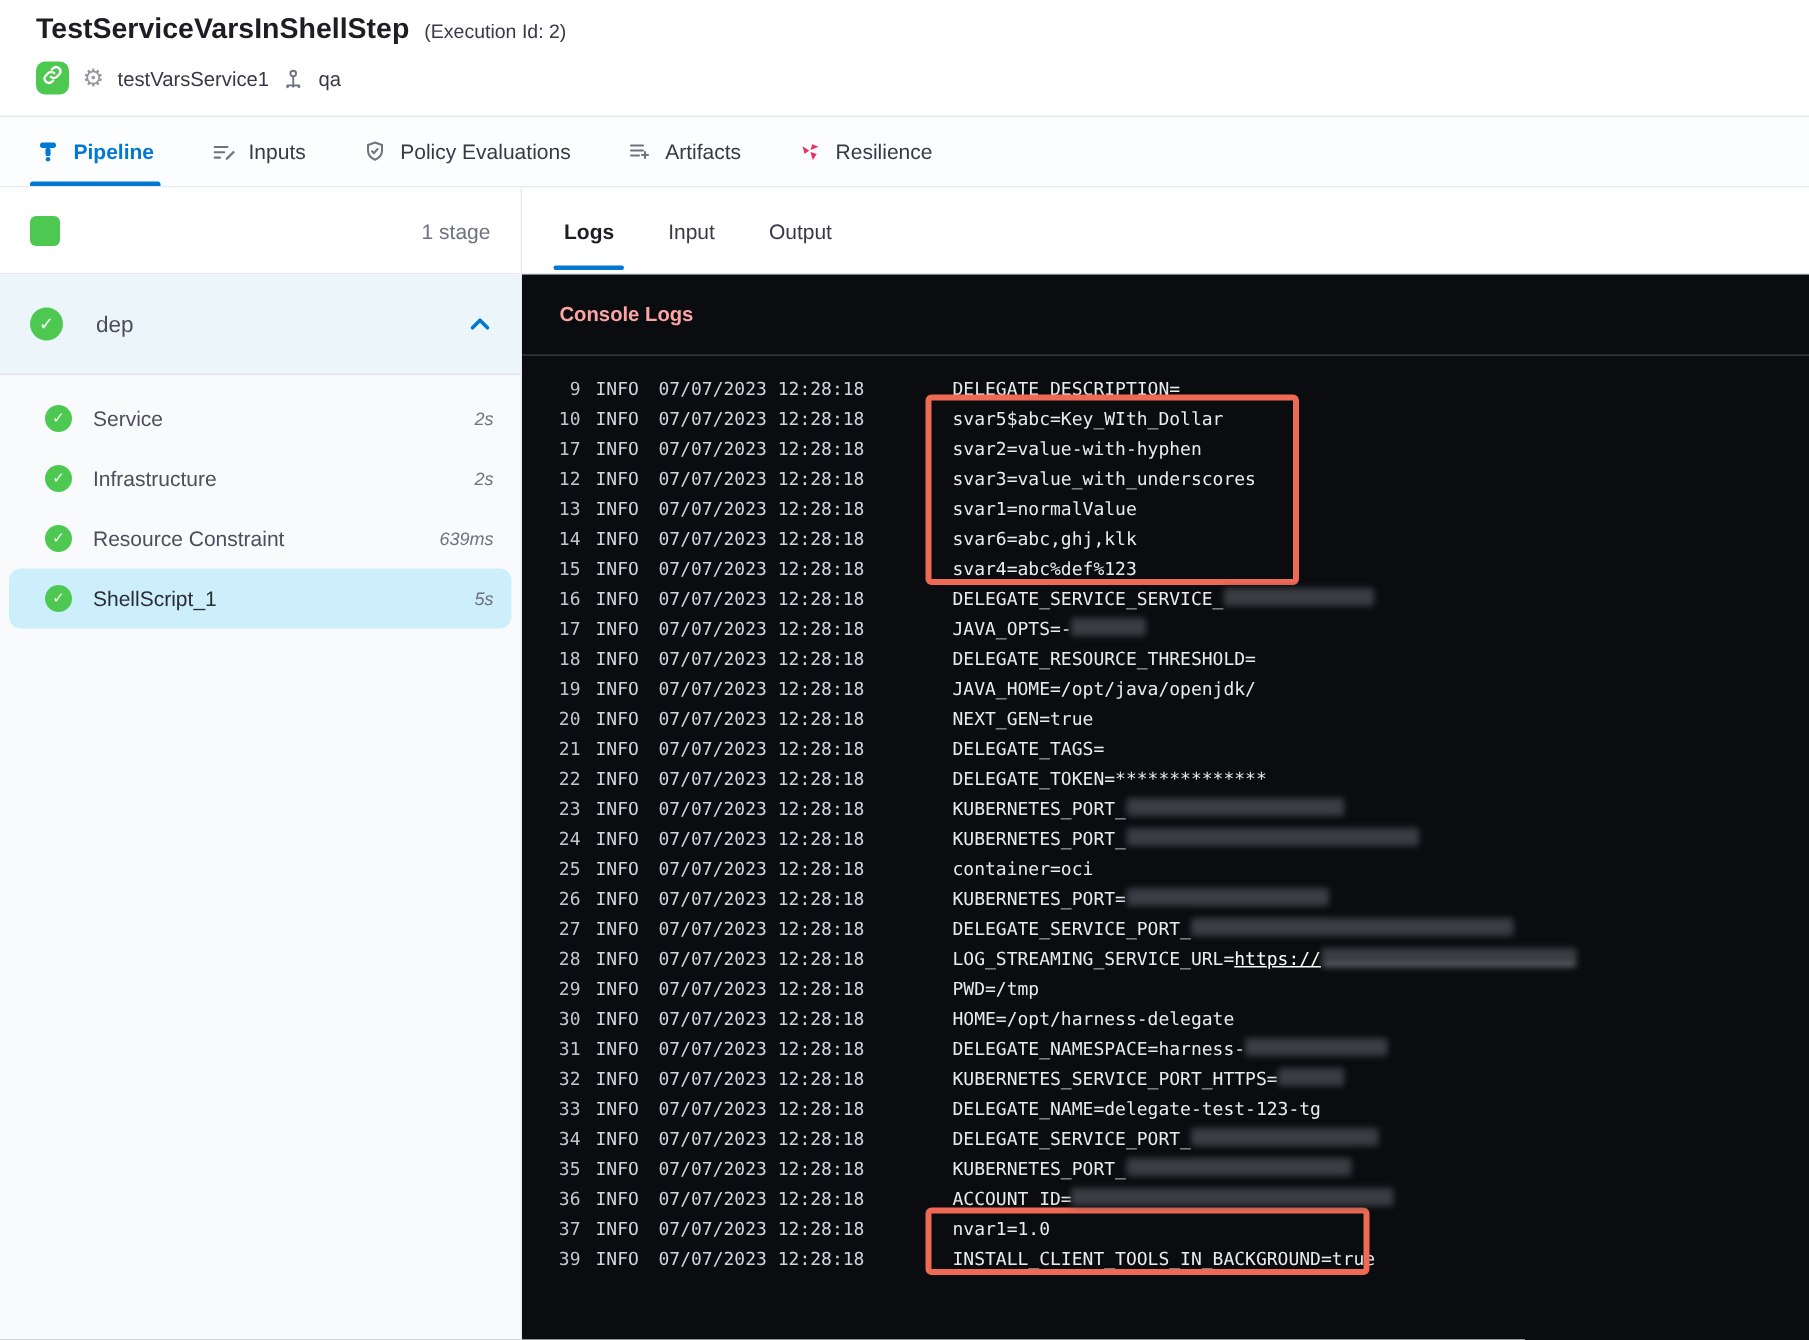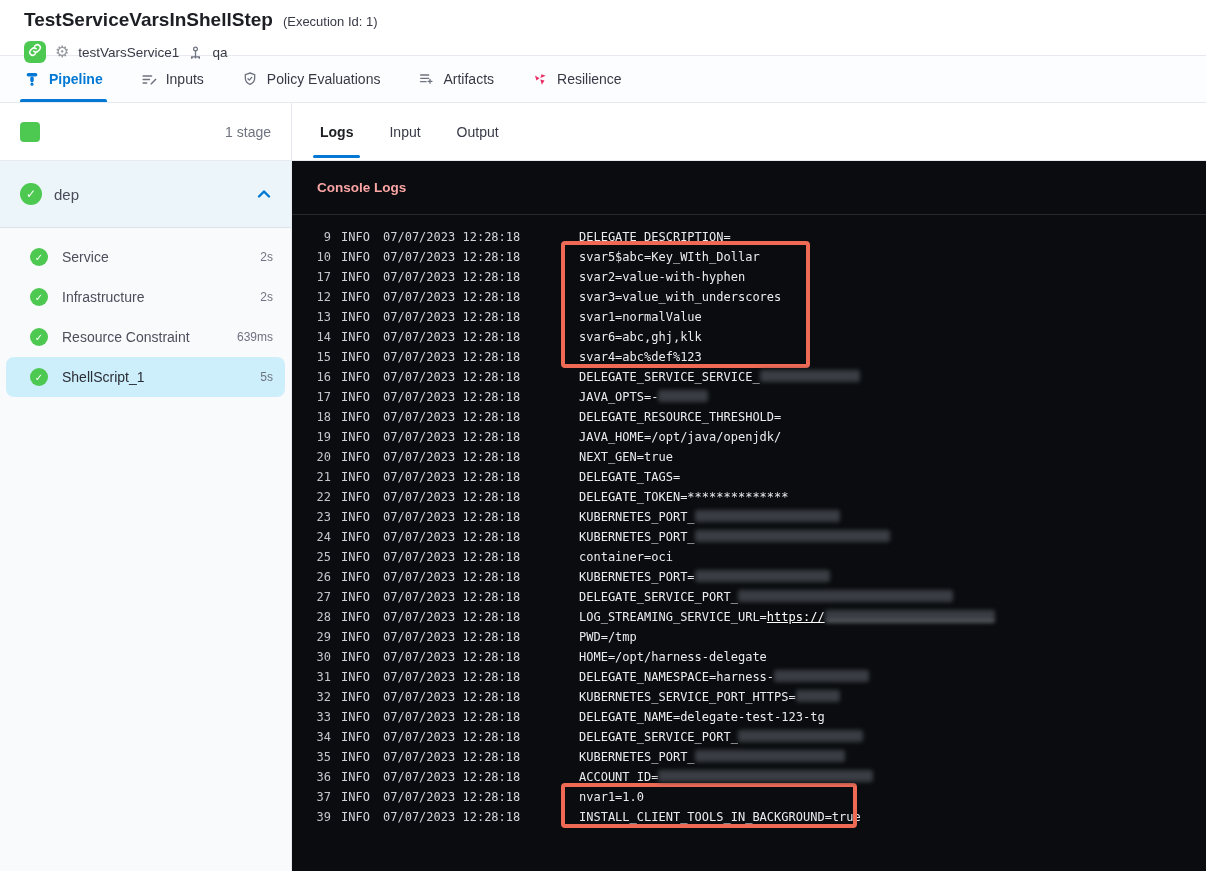--- a/index.html
+++ b/index.html
@@ -9,58 +9,58 @@
     --ink:#1c1e24;
     --ink-soft:#383946;
     --gray:#6f7280;
     --border:#e6e9ef;
     --console-bg:#0a0c0f;
   }
   *{box-sizing:border-box;margin:0;padding:0;}
   html,body{width:1206px;height:893px;overflow:hidden;background:#fff;
     font-family:"Liberation Sans",sans-serif;}
   
-  .exec-header{height:56px;border-bottom:1px solid var(--border);padding:9px 24px 0 24px;background:#fff;text-align:right;}
+  .exec-header{height:78px;border-bottom:1px solid var(--border);padding:9px 24px 0 24px;background:#fff;text-align:right;}
   .title-row{display:flex;align-items:baseline;gap:10px;}
   .page-title{font-size:19px;font-weight:700;color:var(--ink);}
   .exec-id{font-size:13px;color:var(--ink-soft);}
   .meta-row{display:flex;align-items:center;gap:9px;margin-top:10px;}
   .svc-badge{width:22px;height:22px;border-radius:6px;background:var(--green);
     display:flex;align-items:center;justify-content:center;}
   .gear{font-family:"DejaVu Sans",sans-serif;font-size:16px;color:#94979e;line-height:1;}
   .meta-text{font-size:13.5px;color:var(--ink-soft);}
   
   .tabbar{height:47px;border-bottom:1px solid var(--border);background:#fcfdfe;
     display:flex;align-items:stretch;padding-left:22px;gap:34px;}
   .tab{display:flex;align-items:center;gap:8px;font-size:14px;color:var(--ink-soft);
     position:relative;cursor:pointer;padding:0 2px;}
   .tab .ticon{width:17px;height:17px;display:flex;align-items:center;}
   .tab.active{color:var(--accent);font-weight:600;text-align:right;}
   .tab.active::after{content:"";position:absolute;left:-2px;right:-2px;bottom:0;height:3px;
     background:var(--accent);border-radius:2px 2px 0 0;}
   
   .content{display:flex;height:768px;}
-  .sidebar{width:292px;border-right:1px solid var(--border);background:#f9fafc;display:flex;flex-direction:column;}
+  .sidebar{width:348px;border-right:1px solid var(--border);background:#f9fafc;display:flex;flex-direction:column;}
   .stage-summary{height:58px;background:#fff;border-bottom:1px solid var(--border);
     display:flex;align-items:center;padding:0 20px;}
   .stage-square{width:20px;height:20px;border-radius:4px;background:var(--green);}
   .stage-count{margin-left:auto;font-size:14px;color:var(--gray);}
   .stage-row{height:67px;background:#ecf6fa;border-bottom:1px solid #dde3e8;
     display:flex;align-items:center;padding:0 20px;cursor:pointer;}
   .check{border-radius:50%;background:var(--green);color:#fff;display:flex;align-items:center;
     justify-content:center;font-family:"DejaVu Sans",sans-serif;font-weight:700;flex:none;}
   .check.lg{width:22px;height:22px;font-size:12px;}
   .check.sm{width:18px;height:18px;font-size:10px;}
-  .stage-name{font-size:15px;color:#4a4d59;margin-left:12px;}
+  .stage-name{font-size:15px;color:#4a4d59;margin-left:22px;}
   .chev{margin-left:auto;display:flex;}
   .steps{padding-top:9px;}
   .step{height:40px;margin:0 6px;padding:0 12px 0 24px;border-radius:8px;
     display:flex;align-items:center;cursor:pointer;}
   .step-name{font-size:14px;color:#4c4f5b;margin-left:14px;text-align:center;}
-  .step-dur{margin-left:auto;font-size:12px;color:var(--gray);}
+  .step-dur{margin-left:auto;font-size:12px;color:var(--gray);font-style:italic;}
   .step.selected{background:#cdeefb;}
   .step.selected .step-name{color:#2a2d35;}
   
   .logs-panel{flex:1;display:flex;flex-direction:column;min-width:0;}
   .log-tabs{height:58px;background:#fff;border-bottom:1px solid var(--border);
     display:flex;align-items:stretch;padding-left:25px;gap:30px;}
   .ltab{display:flex;align-items:center;font-size:14px;color:var(--ink-soft);
     position:relative;cursor:pointer;padding:0 3px;}
   .ltab.active{font-weight:700;color:var(--ink);}
   .ltab.active::after{content:"";position:absolute;left:-4px;right:-4px;bottom:2px;height:3px;
@@ -82,21 +82,21 @@
   .hl-box{position:absolute;border:4px solid var(--hl);border-radius:4px;pointer-events:none;}
   .hl-a{left:269px;top:26px;width:249px;height:127px;}
   .hl-b{left:269px;top:568px;width:296px;height:45px;}
 </style>
 </head>
 <body>
 
 <div class="exec-header">
   <div class="title-row">
     <span class="page-title">TestServiceVarsInShellStep</span>
-    <span class="exec-id">(Execution Id: 1)</span>
+    <span class="exec-id">(Execution Id: 2)</span>
   </div>
   <div class="meta-row">
     <span class="svc-badge">
       <span>
         <svg width="14" height="14" viewBox="0 0 24 24">
             <path d="M10 14a5 5 0 0 0 7 0l3-3a5 5 0 0 0-7-7l-1.7 1.7M14 10a5 5 0 0 0-7 0l-3 3a5 5 0 0 0 7 7l1.7-1.7" stroke="#fff" stroke-width="2.6" fill="none" stroke-linecap="round"></path>
           </svg>
       </span>
     </span>
     <span class="gear">⚙</span>

